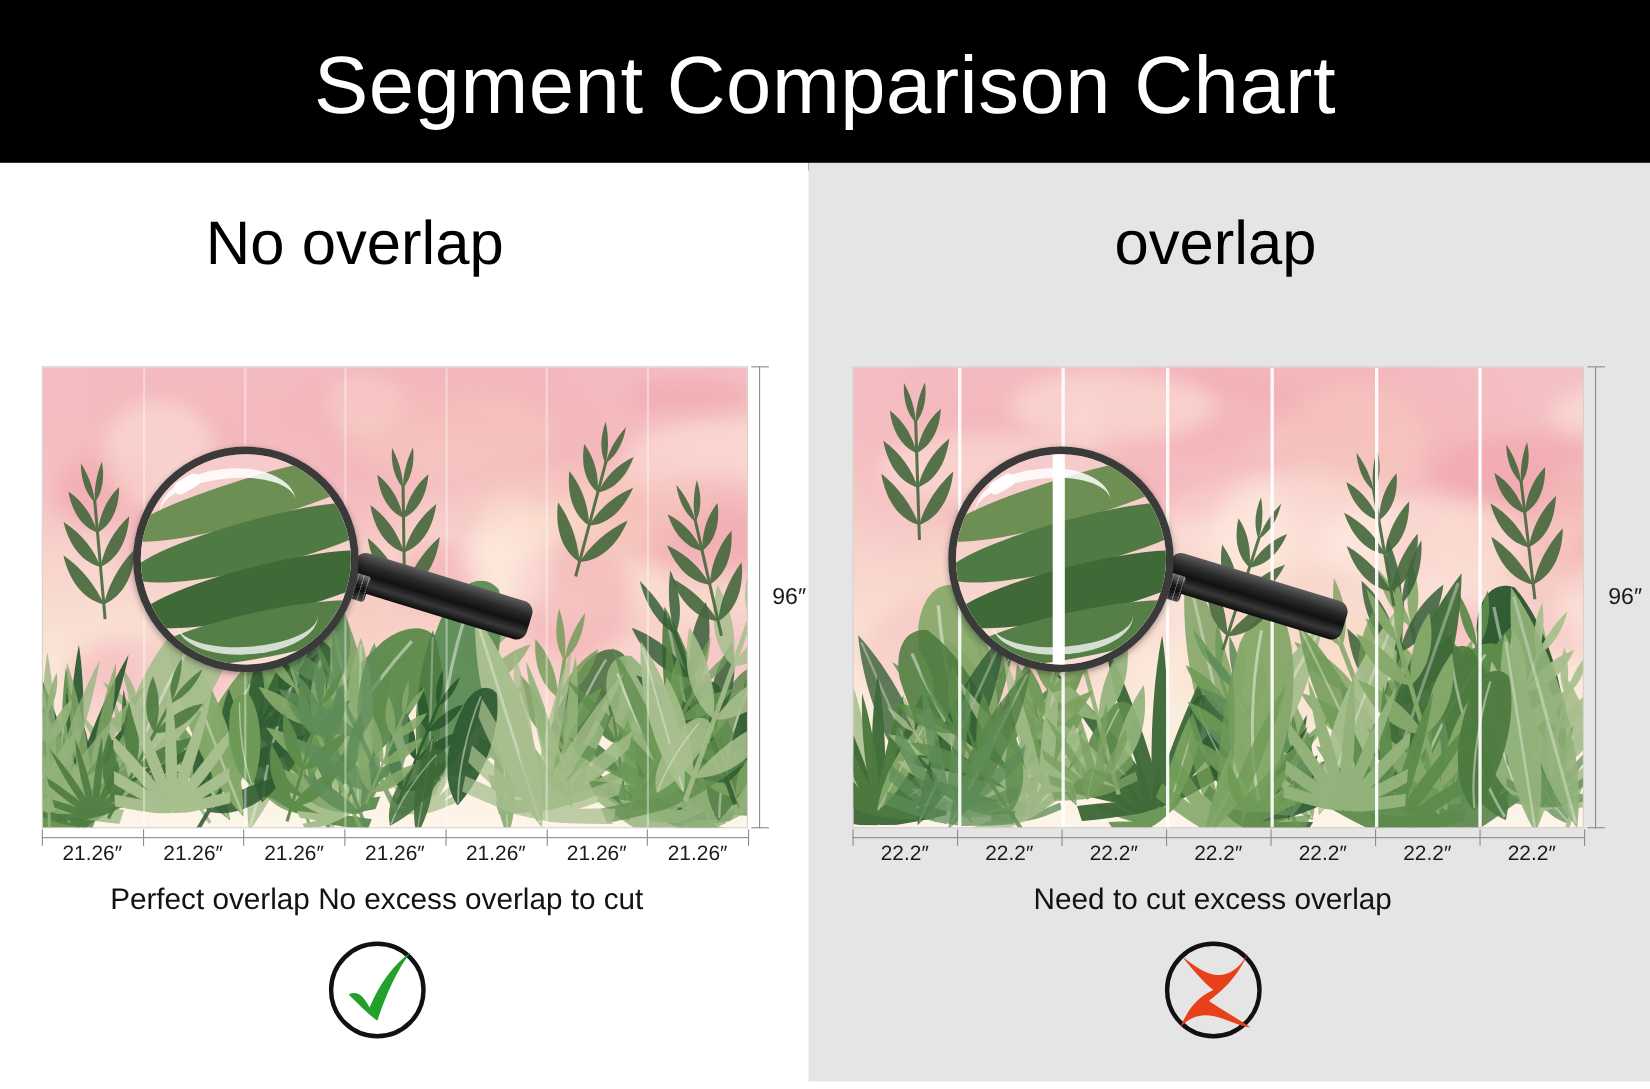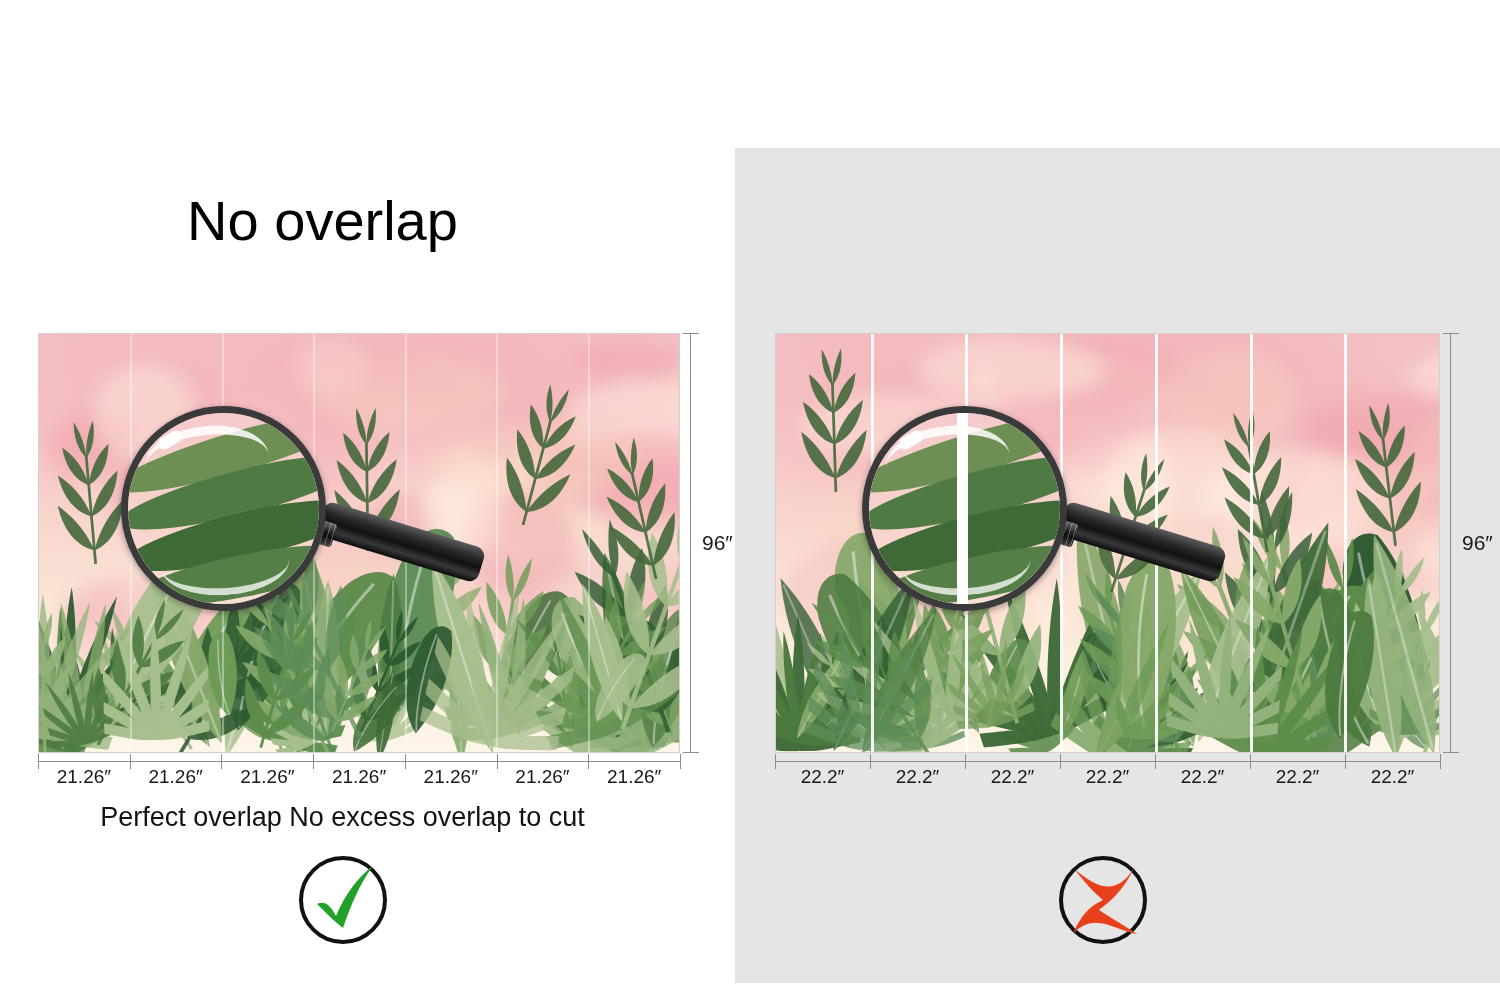--- a/index.html
+++ b/index.html
@@ -173,20 +173,23 @@
   }
   .panel-left  .verdict { padding-right: 50px; }
   .panel-right .verdict { padding-right: 30px; }
   .verdict-mark { position: relative; width: 104px; height: 104px; }
 </style>
 </head>
 <body>
 
 <div id="page">
 
+  <div class="banner">
+    <div class="banner-title">Segment Comparison Chart</div>
+  </div>
 
   <div class="panels">
 
     <div class="panel panel-left">
       <div class="panel-heading">No overlap</div>
 
       <div class="mural-wrap left">
         <div class="mural" id="mural-left">
           <div class="clouds" id="clouds-left">
               <div class="cloud" style="width: 211.15px; height: 112.79px; left: 7.07647%; top: 24.442%; background: rgba(255, 240, 226, 0.45);"></div>
@@ -1652,20 +1655,21 @@
         <div class="verdict-mark">
           <svg width="104" height="104" viewBox="0 0 104 104" aria-hidden="true">
             <circle cx="52" cy="52" r="42" fill="none" stroke="#111111" stroke-width="4"></circle>
             <path d="M26 56 C34 52 40 58 45 68 C54 46 68 28 82 18 C70 34 60 56 52 80 C44 74 34 64 26 56 Z" fill="#22a02a"></path>
           </svg>
         </div>
       </div>
     </div>
 
     <div class="panel panel-right">
+      <div class="panel-heading">overlap</div>
 
       <div class="mural-wrap right">
         <div class="mural" id="mural-right">
           <div class="clouds" id="clouds-right">
               <div class="cloud" style="width: 202.722px; height: 99.9479px; left: 93.9909%; top: 18.9761%; background: rgba(255, 240, 226, 0.45);"></div>
               <div class="cloud" style="width: 199.665px; height: 76.8248px; left: 29.8984%; top: 3.84417%; background: rgba(255, 240, 226, 0.45);"></div>
               <div class="cloud" style="width: 112.089px; height: 37.012px; left: 85.8419%; top: 22.7581%; background: rgba(244, 176, 182, 0.35);"></div>
               <div class="cloud" style="width: 198.666px; height: 110.787px; left: 10.2782%; top: 11.6128%; background: rgba(244, 176, 182, 0.35);"></div>
               <div class="cloud" style="width: 220.663px; height: 65.0945px; left: 3.51595%; top: 14.2293%; background: rgba(255, 240, 226, 0.45);"></div>
               <div class="cloud" style="width: 140.827px; height: 63.5455px; left: 95.4934%; top: 3.24352%; background: rgba(255, 240, 226, 0.45);"></div>
@@ -3065,20 +3069,21 @@
               <div class="dim-label">22.2″</div>
               <div class="dim-label">22.2″</div>
               <div class="dim-label">22.2″</div>
               <div class="dim-label">22.2″</div>
               <div class="dim-label">22.2″</div>
               <div class="dim-label">22.2″</div>
             </div>
         </div>
       </div>
 
+      <div class="caption">Need to cut excess overlap</div>
 
       <div class="verdict">
         <div class="verdict-mark">
           <svg width="104" height="104" viewBox="0 0 104 104" aria-hidden="true">
             <circle cx="52" cy="52" r="42" fill="none" stroke="#111111" stroke-width="4"></circle>
             <path d="M24 22 C34 28 62 58 84 18 C72 44 58 54 48 62 C60 70 74 78 86 86 C66 84 44 62 22 86 C32 62 44 56 52 52 C42 44 32 32 24 22 Z" fill="#e8401a"></path>
           </svg>
         </div>
       </div>
     </div>

